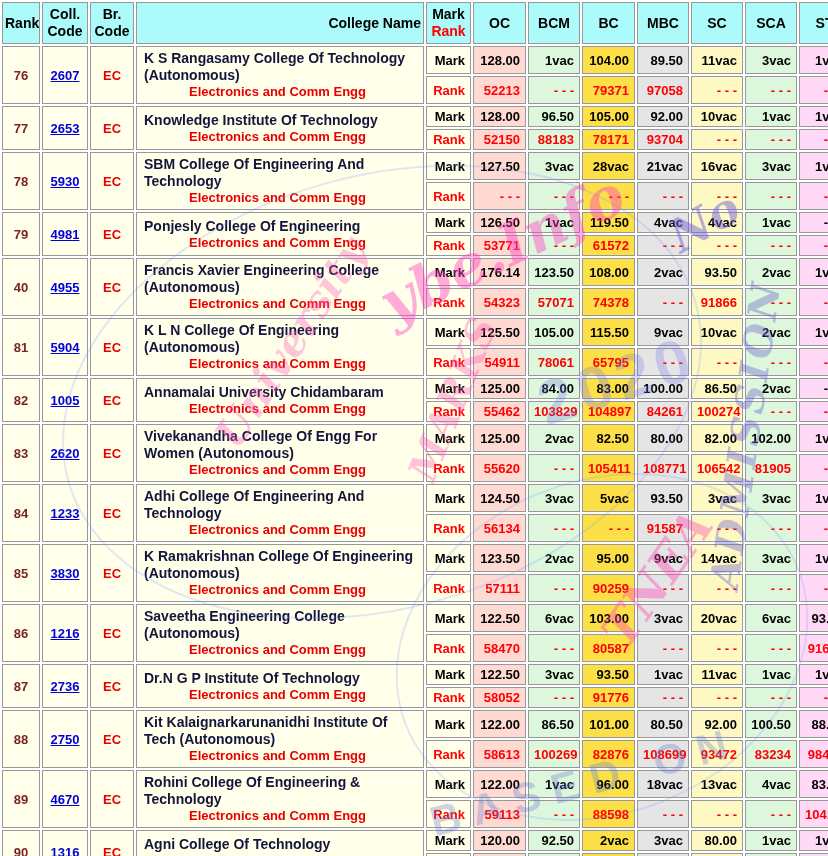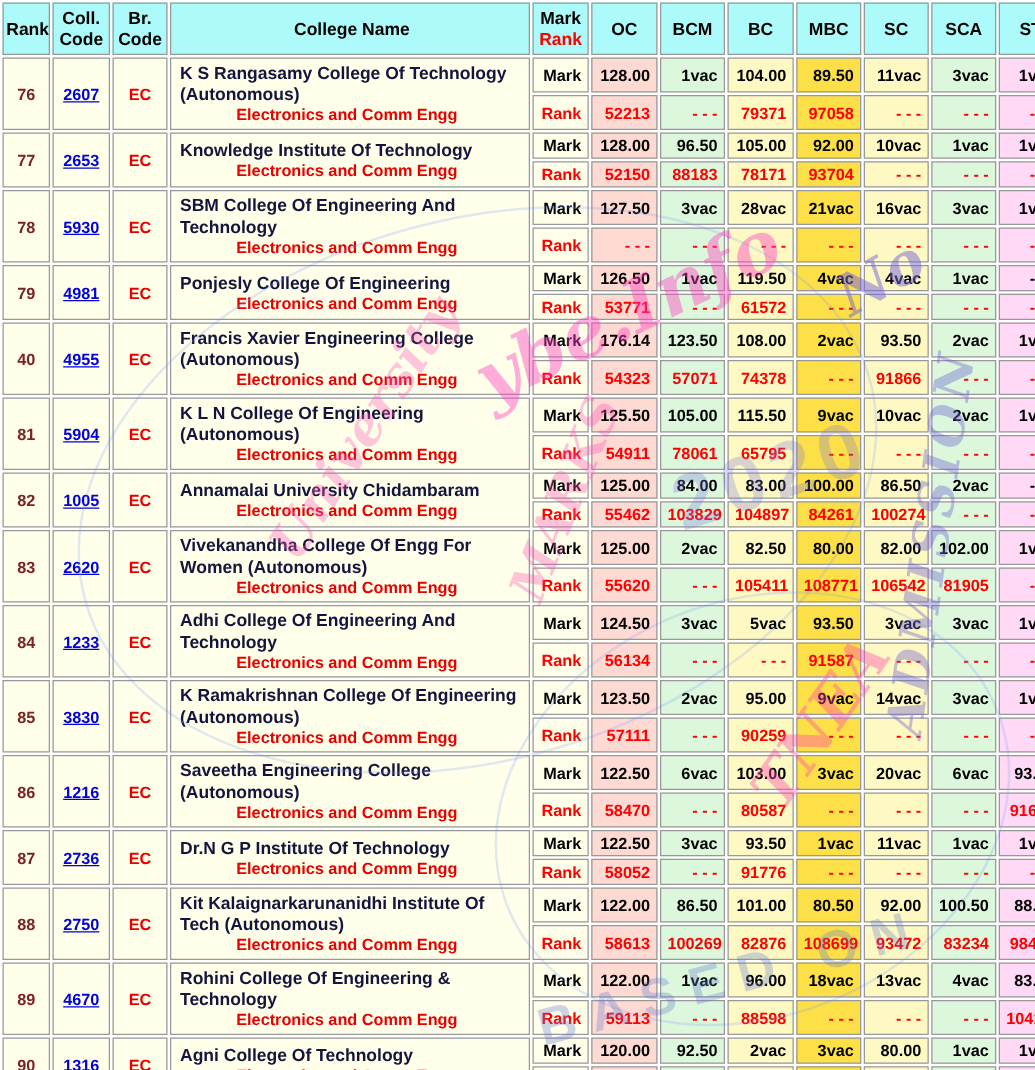--- a/index.html
+++ b/index.html
@@ -3,42 +3,42 @@
 <meta charset="utf-8">
 <style>
   html,body{margin:0;padding:0;background:#fff;}
   .page{position:relative;width:828px;height:856px;overflow:hidden;background:#fff;
         font-family:"Liberation Sans",sans-serif;}
   table{border-collapse:separate;border-spacing:2px;width:828px;table-layout:fixed;
         position:relative;z-index:1;}
   th,td{border:1px solid #989898;overflow:hidden;vertical-align:middle;}
   th.hdr{background:#ACFAFA;font-weight:bold;font-size:14px;color:#000;
          padding:3px 2px;text-align:center;line-height:17px;}
-  th.hdr-name{text-align:center;padding-left:5px;}
+  th.hdr-name{text-align:right;padding-left:5px;}
   .mr-mark{color:#000;}
   .mr-rank{color:#f00;}
   td{font-weight:bold;font-size:13px;padding:2px 5px;background:#FFFFEA;}
   .rank-cell{text-align:center;color:#7b2323;font-size:13px;}
   .code-cell{text-align:center;margin-left:36px;}
   .code-cell a{color:#0000DD;text-decoration:underline;}
   .br-cell{text-align:center;color:#E80000;}
   .name-cell{padding:3px 7px;}
   .cname{display:block;color:#14143f;font-size:14px;line-height:17px;}
   .cbranch{display:block;color:#E80000;font-size:13px;line-height:16px;padding-left:45px;}
   .lbl{text-align:right;padding-right:5px;}
   .mark-lbl{color:#000;}
   .rank-lbl{color:#f00;}
   .val{text-align:right;padding-right:5px;}
   .mark-row .val{color:#000;}
   .rank-row .val{color:#f00;}
   td.dash{color:#f00;}
   .v-oc{background:#FFDAD3;}
   .v-bcm{background:#DCF7DC;}
-  .v-bc{background:#fef9c3;}
-  .v-mbc{background:#fde047;}
+  .v-bc{background:#fde047;}
+  .v-mbc{background:#e5e5e5;}
   .v-sc{background:#fef9c3;}
   .v-sca{background:#DCF7DC;}
   .v-st{background:#FFD9F6;}
   
   .wm-layer{position:absolute;inset:0;z-index:2;pointer-events:none;}
   .wm{position:absolute;font-weight:bold;white-space:nowrap;}
   .wm-info{left:370px;top:215px;font-family:"DejaVu Serif",serif;font-style:italic;
            font-size:58px;color:rgba(255,60,190,0.42);transform:rotate(-26deg);}
   .wm-no{left:668px;top:195px;font-family:"DejaVu Serif",serif;font-style:italic;
          font-size:46px;color:rgba(115,100,215,0.5);transform:rotate(-30deg);}

